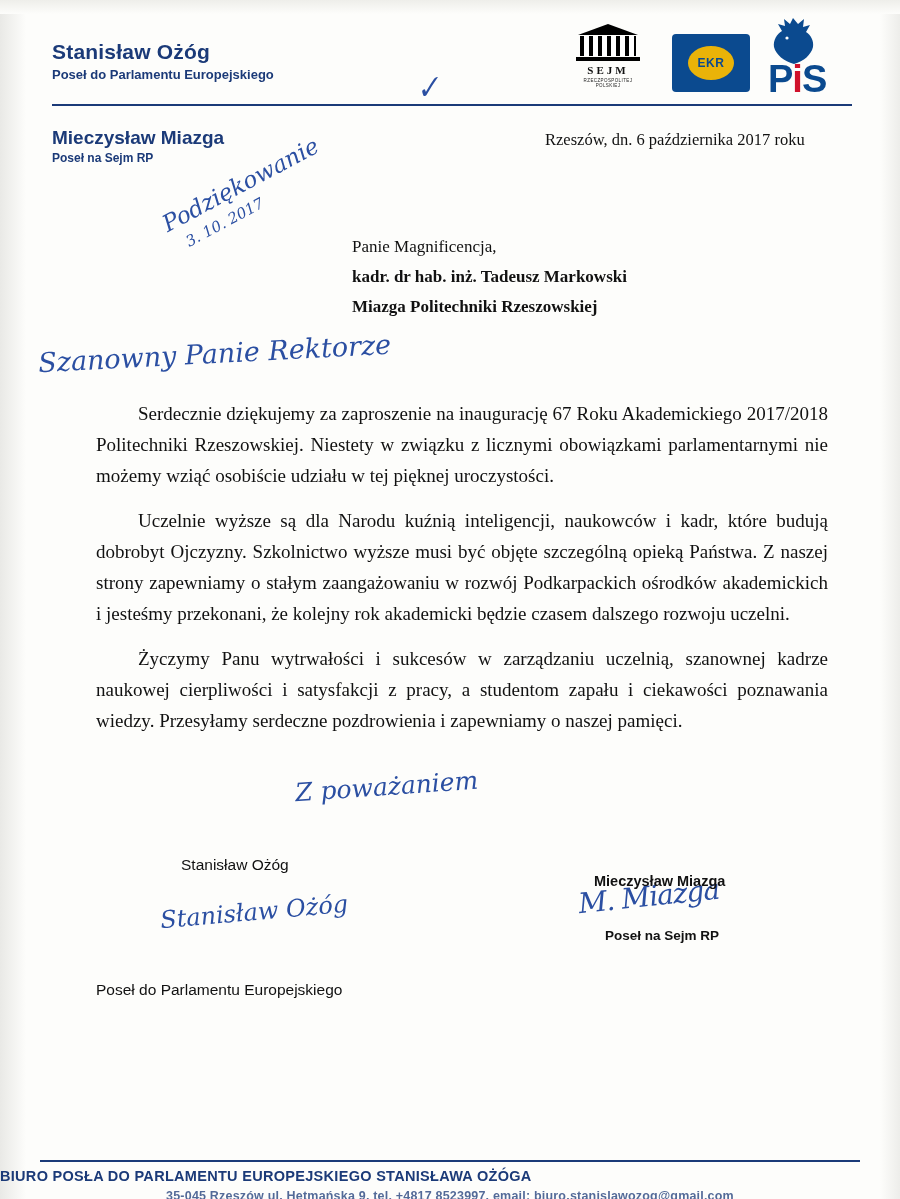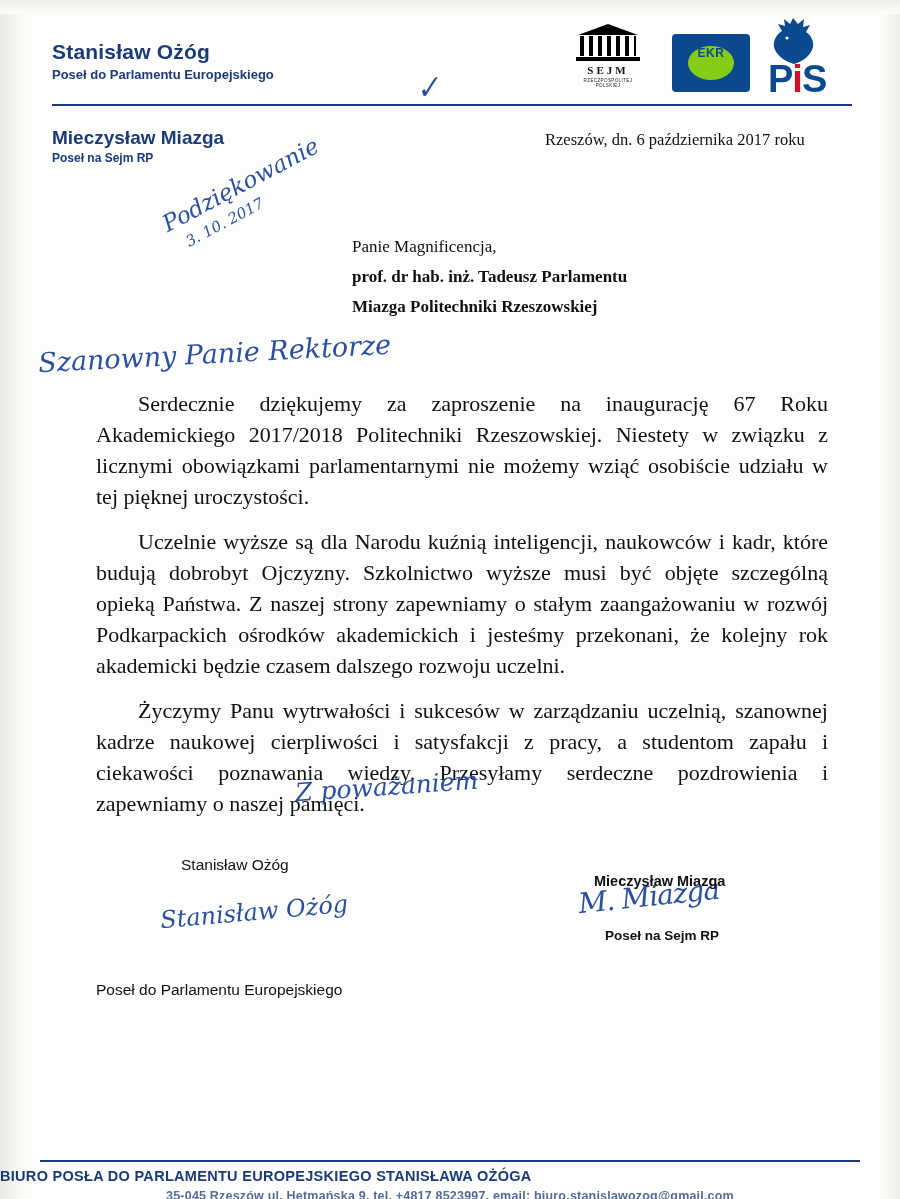--- a/index.html
+++ b/index.html
@@ -153,24 +153,24 @@
     background: #0b4a8f;
     border-radius: 4px;
   }
   .logo-ekr .disc {
     position: absolute;
     left: 50%;
     top: 50%;
     transform: translate(-50%, -50%);
     width: 46px;
     height: 34px;
-    background: #84cc16;
+    background: #eab308;
     border-radius: 50%;
     display: flex;
-    align-items: flex-start;
+    align-items: center;
     justify-content: center;
   }
   .logo-ekr .txt {
     font-family: "Liberation Sans", sans-serif;
     font-weight: bold;
     font-size: 12px;
     color: #0b4a8f;
     letter-spacing: .5px;
   }
 
@@ -219,23 +219,23 @@
     line-height: 30px;
   }
   .addressee .bold {
     font-weight: bold;
   }
 
   
   .body-text {
     position: absolute;
     left: 96px;
-    top: 388px;
+    top: 398px;
     width: 732px;
-    font-size: 22px;
+    font-size: 19px;
     line-height: 31px;
     text-align: justify;
   }
   .body-text p {
     margin: 0 0 14px 0;
     text-indent: 42px;
   }
 
   
   .sig-left-name {
@@ -401,21 +401,21 @@
 
   <div class="hdr-left2">
     <div class="hdr-name2">Mieczysław Miazga</div>
     <div class="hdr-role2">Poseł na Sejm RP</div>
   </div>
 
   <div class="date-line">Rzeszów, dn. 6 października 2017 roku</div>
 
   <div class="addressee">
     <div>Panie Magnificencja,</div>
-    <div class="bold">prof. dr hab. inż. Tadeusz Parlamentu</div>
+    <div class="bold">kadr. dr hab. inż. Tadeusz Markowski</div>
     <div class="bold">Miazga Politechniki Rzeszowskiej</div>
   </div>
 
   <div class="body-text">
     <p>Serdecznie dziękujemy za zaproszenie na inaugurację 67 Roku Akademickiego 2017/2018 Politechniki Rzeszowskiej. Niestety w związku z licznymi obowiązkami parlamentarnymi nie możemy wziąć osobiście udziału w tej pięknej uroczystości.</p>
     <p>Uczelnie wyższe są dla Narodu kuźnią inteligencji, naukowców i kadr, które budują dobrobyt Ojczyzny. Szkolnictwo wyższe musi być objęte szczególną opieką Państwa. Z naszej strony zapewniamy o stałym zaangażowaniu w rozwój Podkarpackich ośrodków akademickich i jesteśmy przekonani, że kolejny rok akademicki będzie czasem dalszego rozwoju uczelni.</p>
     <p>Życzymy Panu wytrwałości i sukcesów w zarządzaniu uczelnią, szanownej kadrze naukowej cierpliwości i satysfakcji z pracy, a studentom zapału i ciekawości poznawania wiedzy. Przesyłamy serdeczne pozdrowienia i zapewniamy o naszej pamięci.</p>
   </div>
 
   <div class="hand hand-tick">✓</div>

